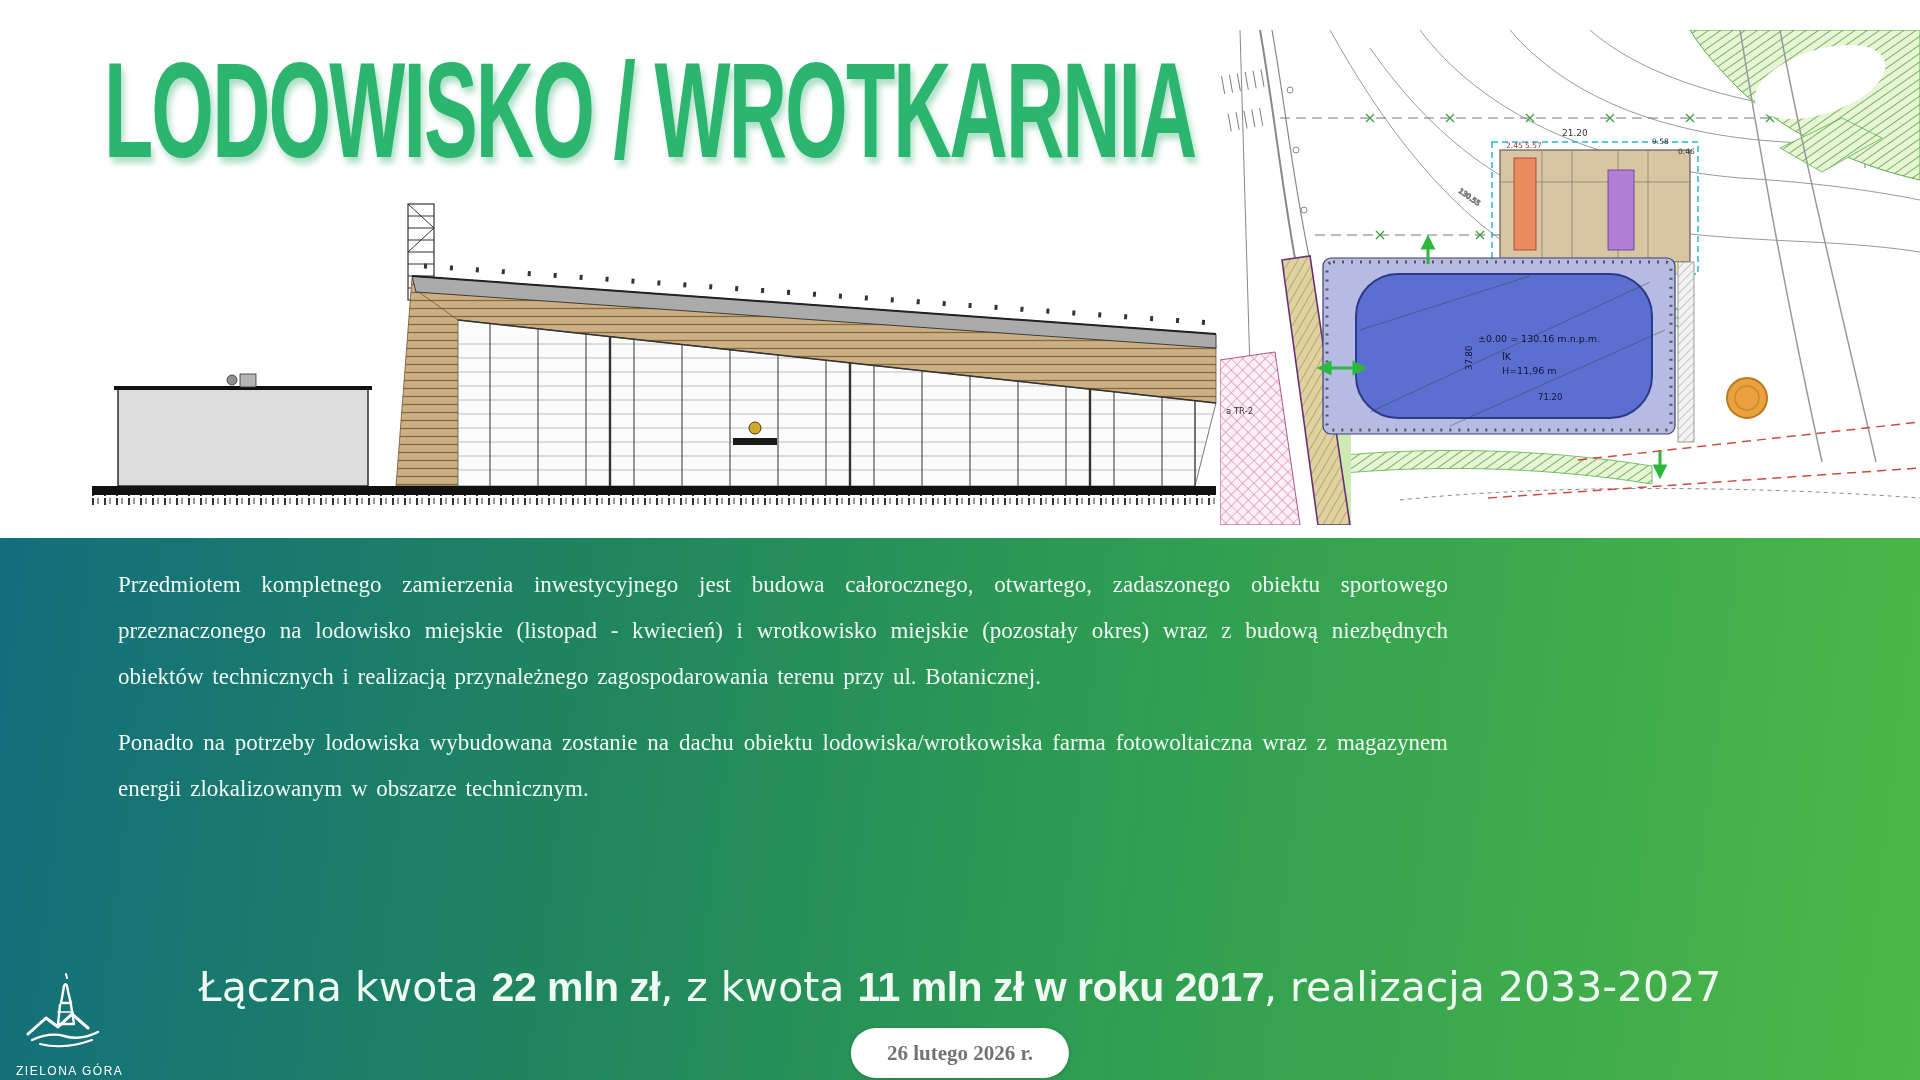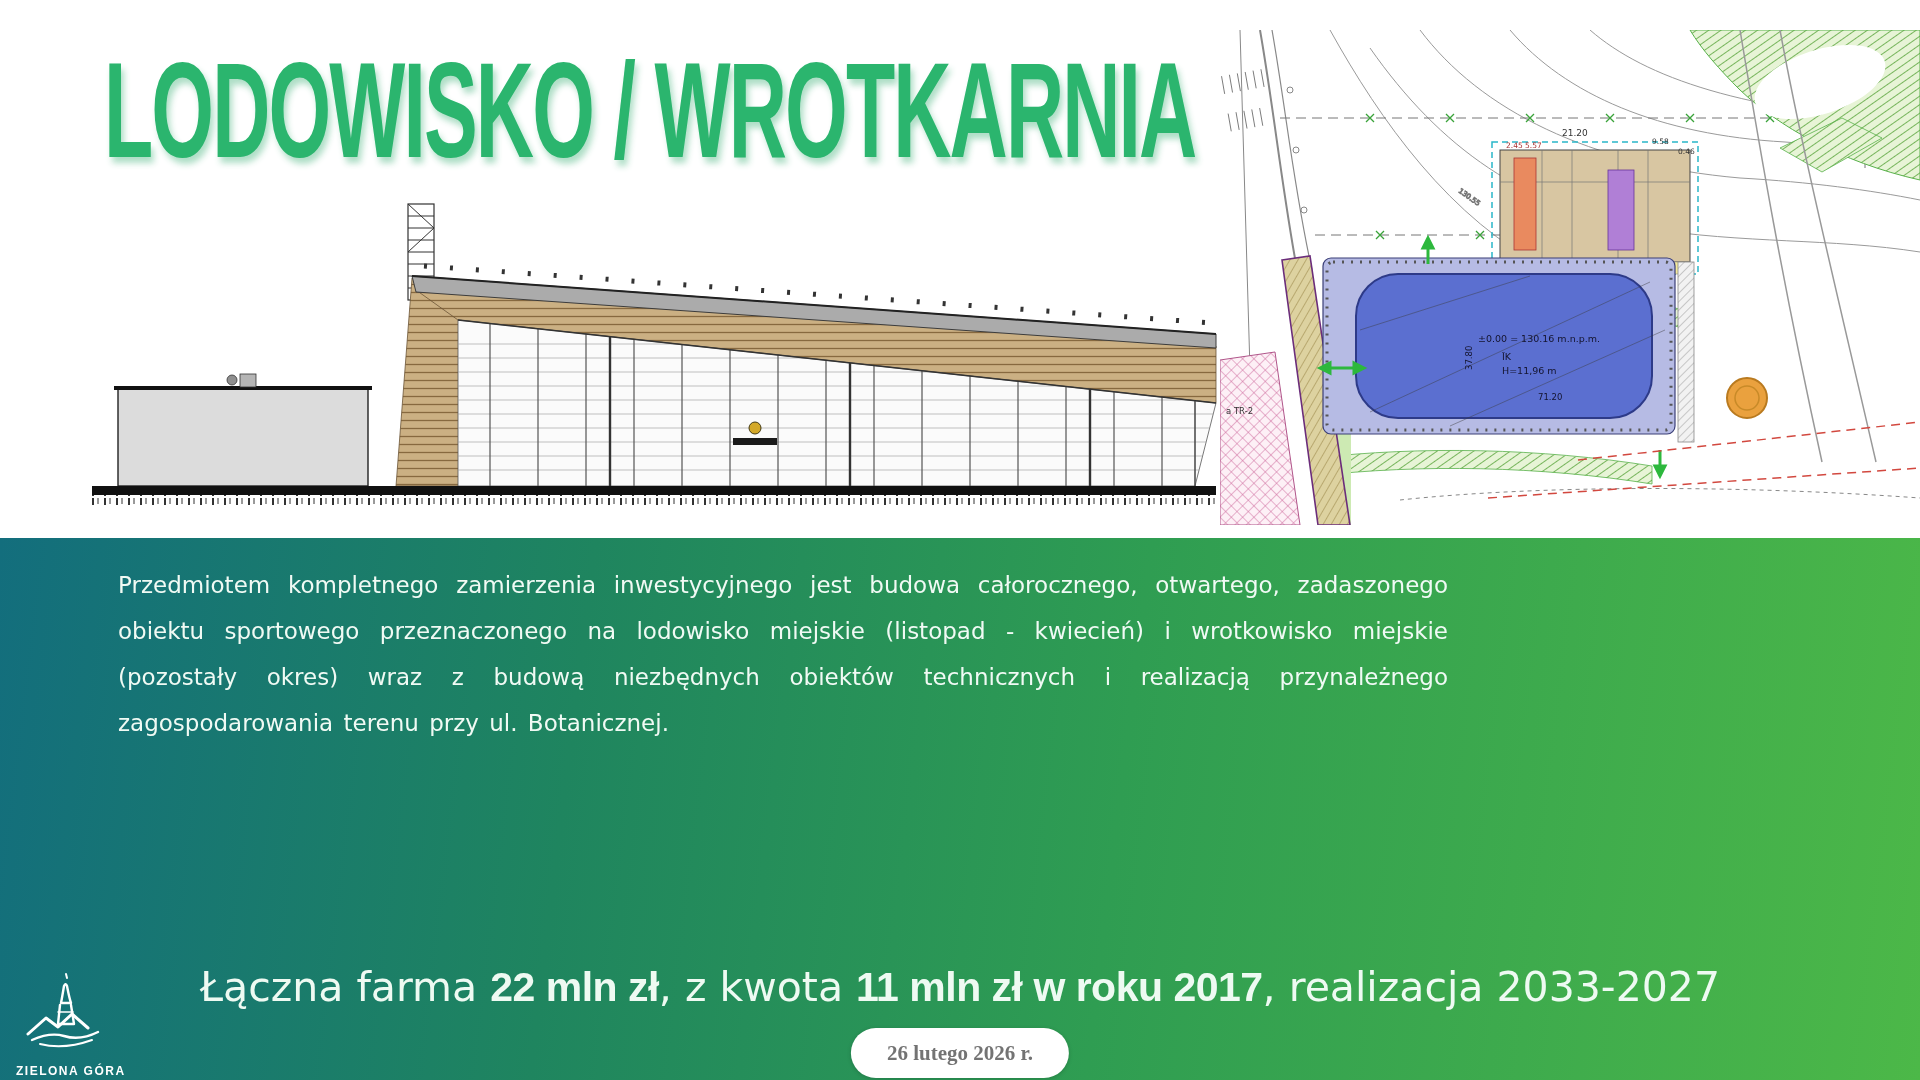--- a/index.html
+++ b/index.html
@@ -11,34 +11,34 @@
          font-size:132px;line-height:1.0;letter-spacing:-3px;color:#2bb56e;
          white-space:nowrap;transform:scale(0.61,1.02);transform-origin:left top;
          text-shadow:5px 6px 8px rgba(170,220,195,0.95);}
   
   .elev{position:absolute;left:90px;top:198px;width:1130px;height:312px;}
   .plan{position:absolute;left:1220px;top:30px;width:700px;height:495px;}
   
   .panel{position:absolute;left:0;top:538px;width:1920px;height:542px;
          background:linear-gradient(97deg,#136e7d 0%,#1f855f 30%,#2f9d52 58%,#4cb848 100%);}
   .bodytext{position:absolute;left:118px;top:24px;width:1330px;color:#f0faf4;
-            font-size:23px;line-height:46px;text-align:justify;word-spacing:3px;}
+            font-size:23px;line-height:46px;text-align:justify;word-spacing:3px;font-family:Liberation Serif, serif;}
   .bodytext p{margin:0;}
   .bodytext .block2{margin-top:20px;}
   .summary{position:absolute;left:0;top:425px;width:1920px;text-align:center;
            color:#eefaf2;font-size:41px;font-weight:400;line-height:48px;}
   .summary b{font-family:"Liberation Sans",sans-serif;font-weight:700;letter-spacing:-0.5px;}
   
   .badge{position:absolute;left:50%;bottom:2px;transform:translateX(-50%);
          background:#ffffff;border-radius:26px;height:50px;line-height:50px;
          padding:0 36px;font-family:Liberation Serif, serif;font-weight:700;
          font-size:21px;color:#737373;white-space:nowrap;box-shadow:0 1px 4px rgba(0,0,0,.18);}
   
   .logo{position:absolute;left:16px;top:434px;width:100px;text-align:center;color:#fff;}
-  .logo .city{font-family:"Liberation Sans",sans-serif;font-weight:700;font-size:12px;
+  .logo .city{font-family:"Liberation Sans",sans-serif;font-weight:400;font-size:12px;
               letter-spacing:1.5px;margin-top:2px;white-space:nowrap;}
   svg text{font-family:"DejaVu Sans",sans-serif;}
 </style>
 </head>
 <body>
 
 <div class="slide">
 
   <h1 class="title">LODOWISKO / WROTKARNIA</h1>
 
@@ -298,25 +298,26 @@
       <line x1="268" y1="468" x2="700" y2="438"></line>
     </g>
     <text x="6" y="384" font-size="8.5" fill="#333">a TR-2</text>
   </svg>
 
   <div class="panel">
 
     <div class="bodytext">
       <p>Przedmiotem kompletnego zamierzenia inwestycyjnego jest budowa całorocznego, otwartego, zadaszonego obiektu sportowego przeznaczonego na lodowisko miejskie (listopad - kwiecień) i wrotkowisko miejskie (pozostały okres) wraz z budową niezbędnych obiektów technicznych i realizacją przynależnego zagospodarowania terenu przy ul. Botanicznej.</p>
       <div class="block2">
+        <p>Ponadto na potrzeby lodowiska wybudowana zostanie na dachu obiektu lodowiska/wrotkowiska farma fotowoltaiczna wraz z magazynem energii zlokalizowanym w obszarze technicznym.</p>
       </div>
     </div>
 
     <div class="summary">
-      <span>Łączna farma </span><b>22 mln zł</b><span>, z kwota </span><b>11 mln zł w roku 2017</b><span>, realizacja 2033-2027</span>
+      <span>Łączna kwota </span><b>22 mln zł</b><span>, z kwota </span><b>11 mln zł w roku 2017</b><span>, realizacja 2033-2027</span>
     </div>
 
     <div class="logo">
       <svg width="92" height="86" viewBox="0 0 92 86" fill="none" stroke="#ffffff" stroke-linecap="round" stroke-linejoin="round">
         <path d="M46,2 l1,4" stroke-width="2"></path>
         <path d="M44,14 C43,20 42,26 41,31 L51,31 C49,25 48,19 47,14 C46,11 45,12 44,14 Z" stroke-width="2.4"></path>
         <path d="M40,33 L38,52 L54,52 L51,33" stroke-width="2.4"></path>
         <path d="M38,40 L53,40" stroke-width="1.6"></path>
         <path d="M8,62 L26,46 L38,55 L52,42 L68,56" stroke-width="3"></path>
         <path d="M12,68 Q30,60 44,64 Q60,69 78,60" stroke-width="2.4"></path>

